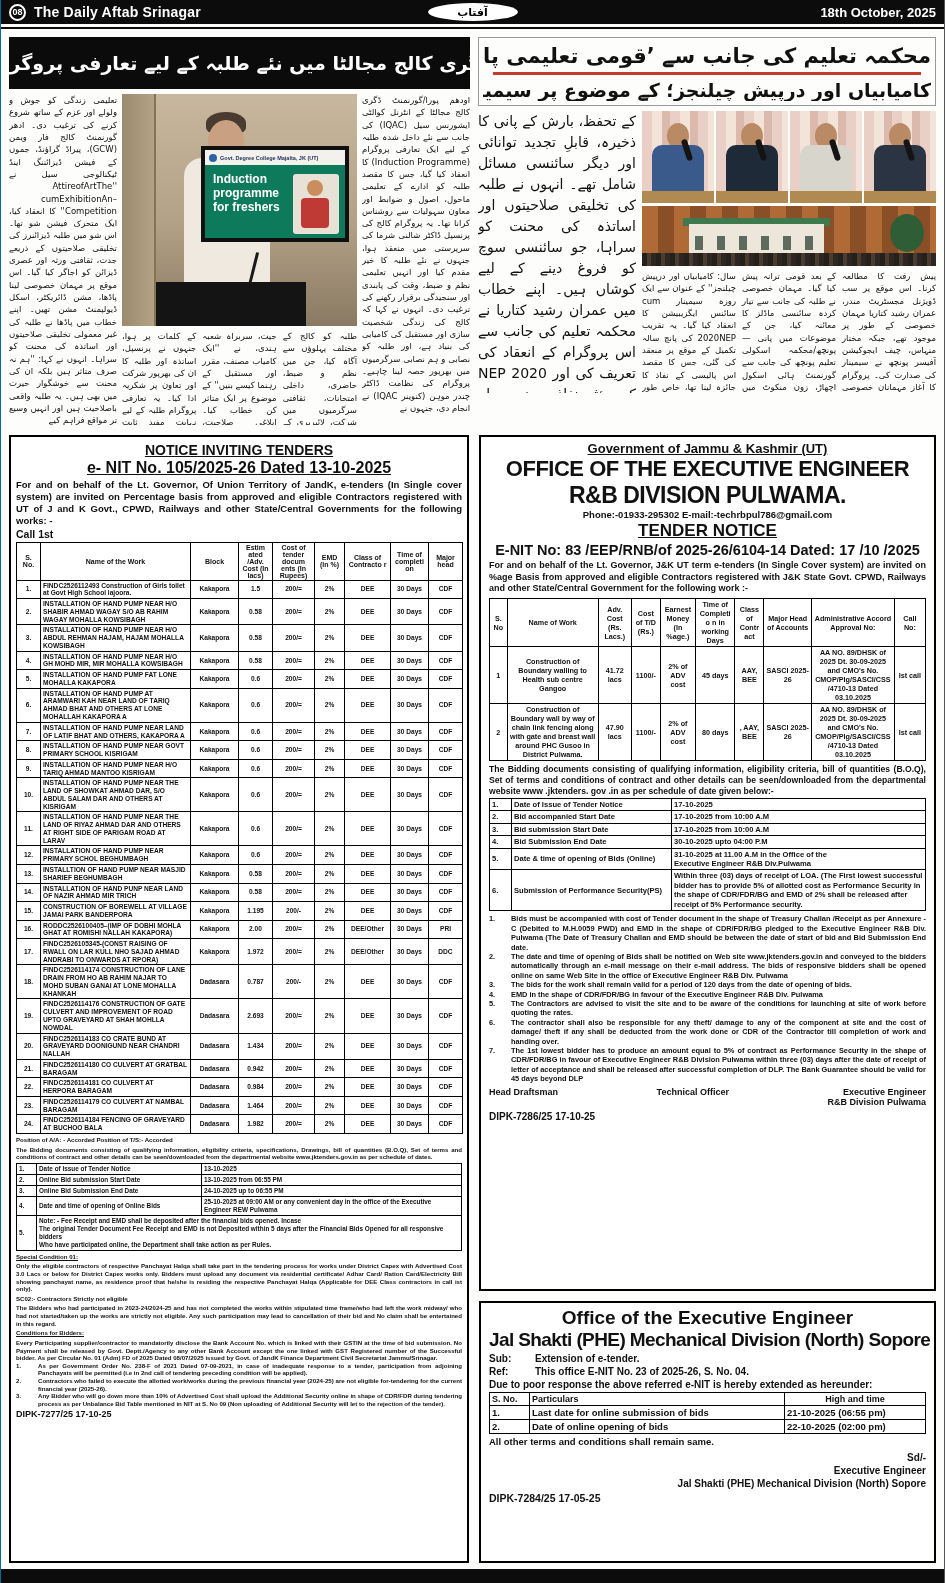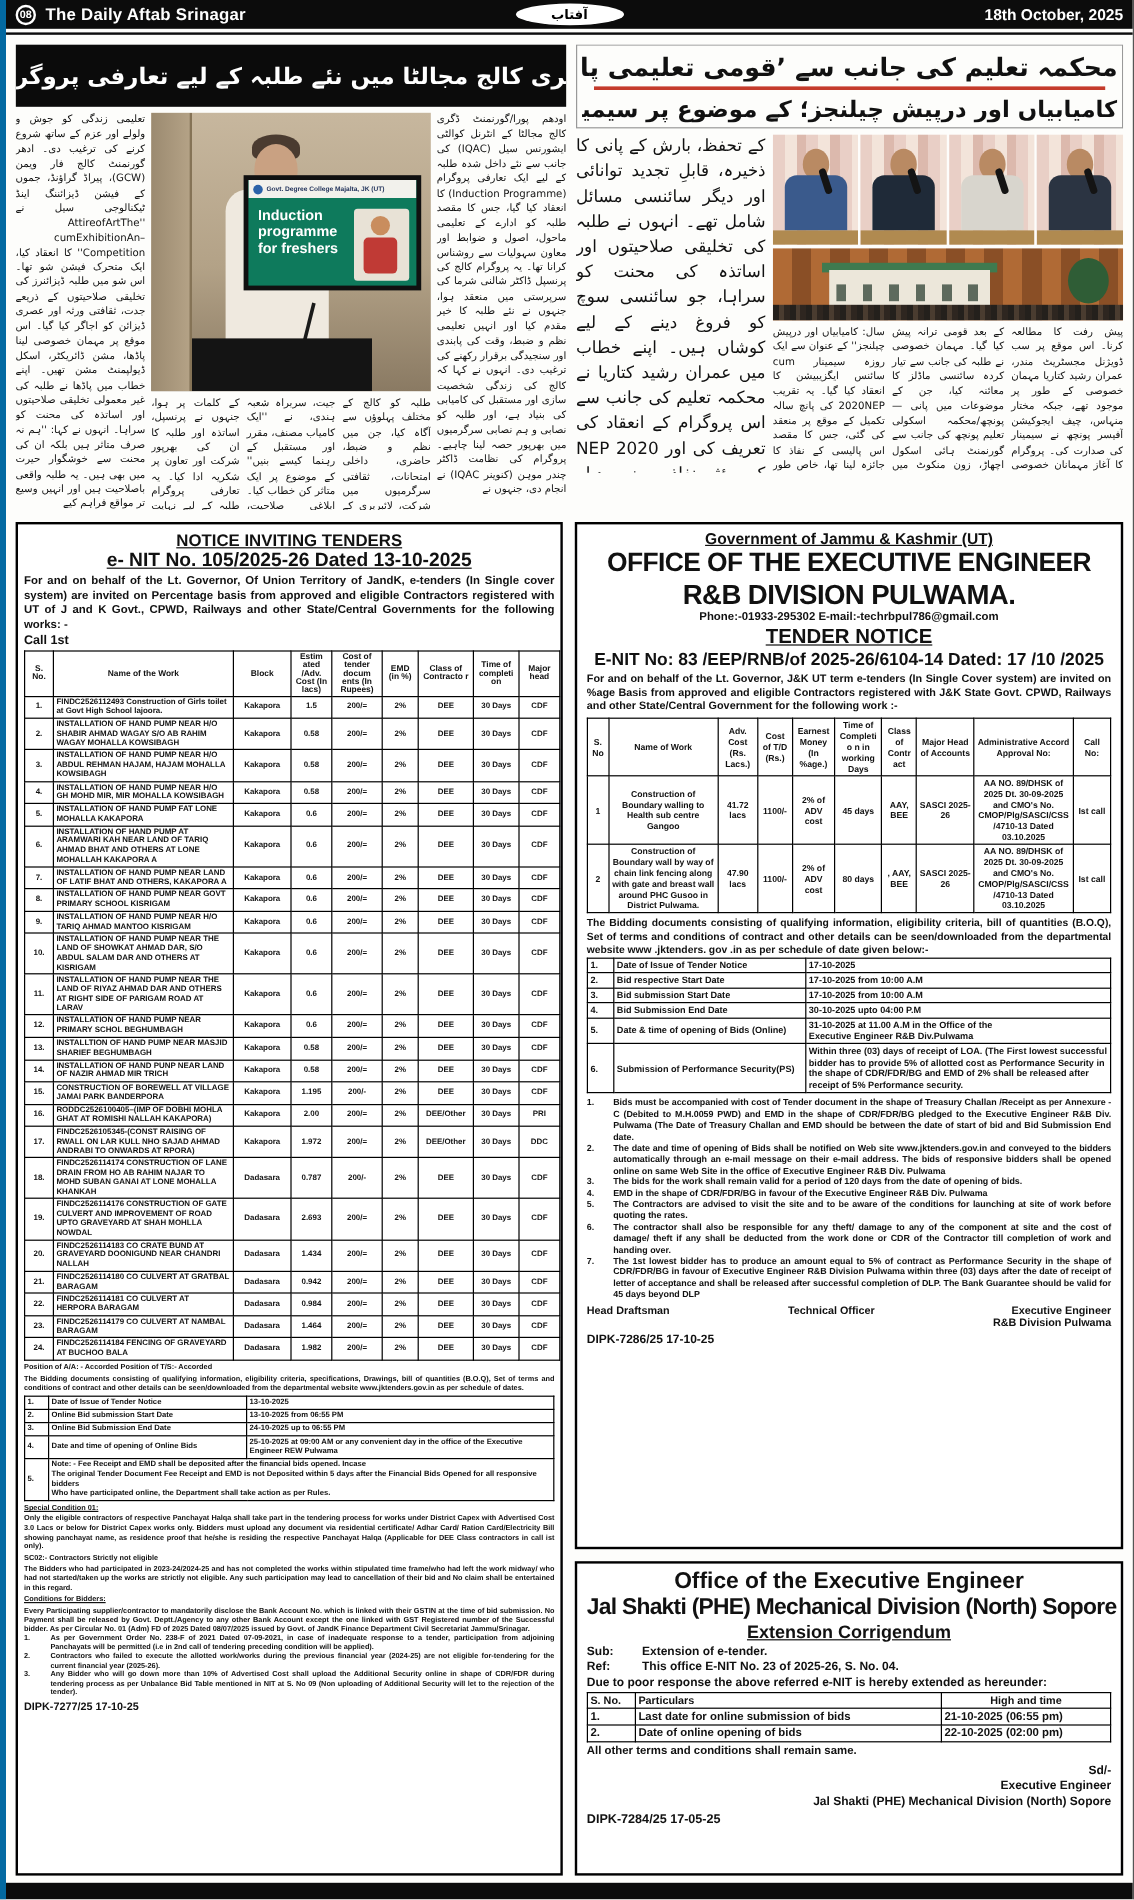--- a/index.html
+++ b/index.html
@@ -1,18 +1,18 @@
 <!DOCTYPE html>
 <html><head>
 <meta charset="utf-8">
 <style>
   * { margin:0; padding:0; box-sizing:border-box; }
   html,body { background:#e8e8e4; }
   body { font-family:"Liberation Sans", sans-serif; }
-  .page { position:relative; width:945px; height:1583px; margin:0 auto; background:#fdfdfb; color:#111; overflow:hidden; border-left:5px solid #0369a1; border-right:1px solid #555;}
+  .page { position:relative; width:945px; height:1583px; margin:0 auto; background:#fdfdfb; color:#111; overflow:hidden; border-left:1px solid #0369a1; border-right:1px solid #555;}
 
   
   .masthead { position:relative; height:24px; background:#0c0c0c; color:#fff; display:flex; align-items:center; padding:0 8px; }
   .mh-left { display:flex; align-items:center; gap:8px; }
   .pg-circle { display:inline-flex; align-items:center; justify-content:center; width:17px; height:17px; border:2px solid #fff; border-radius:50%; font-size:9px; font-weight:bold; }
   .paper-name { font-size:14px; font-weight:bold; letter-spacing:.2px; }
   .mh-logo { position:absolute; left:50%; top:50%; transform:translate(-50%,-50%); width:90px; height:18px; background:#fff; border-radius:50%; display:flex; align-items:center; justify-content:center; }
   .logo-urdu { font-family:"DejaVu Sans", sans-serif; font-size:11px; font-weight:bold; color:#000; direction:rtl; }
   .mh-date { margin-left:auto; font-size:13px; font-weight:bold; }
   .mh-rule { height:2px; background:#0c0c0c; margin:3px 0 0 0; }
@@ -662,21 +662,21 @@
               <col>
             </colgroup>
           <tbody>
               <tr>
                 <td>1.</td>
                 <td>Date of Issue of Tender Notice</td>
                 <td>17-10-2025</td>
               </tr>
               <tr>
                 <td>2.</td>
-                <td>Bid respective Start Date</td>
+                <td>Bid accompanied Start Date</td>
                 <td>17-10-2025 from 10:00 A.M</td>
               </tr>
               <tr>
                 <td>3.</td>
                 <td>Bid submission Start Date</td>
                 <td>17-10-2025 from 10:00 A.M</td>
               </tr>
               <tr>
                 <td>4.</td>
                 <td>Bid Submission End Date</td>
@@ -732,21 +732,20 @@
             <span>Executive Engineer</span><br>
             <span>R&amp;B Division Pulwama</span>
           </span>
         </div>
         <div class="rnb-dipk">DIPK-7286/25  17-10-25</div>
       </div>
 
       <div class="box corr">
         <div class="corr-office1">Office of the Executive Engineer</div>
         <div class="corr-office2">Jal Shakti (PHE) Mechanical Division (North) Sopore</div>
-        <div class="corr-title">Extension Corrigendum</div>
         <div class="corr-line">
           <span class="lbl">Sub:</span>
           <span>Extension of e-tender.</span>
         </div>
         <div class="corr-line">
           <span class="lbl">Ref:</span>
           <span>This office E-NIT No. 23 of 2025-26, S. No. 04.</span>
         </div>
         <div class="corr-intro">Due to poor response the above referred e-NIT is hereby extended as hereunder:</div>
         <table class="corr-table">

